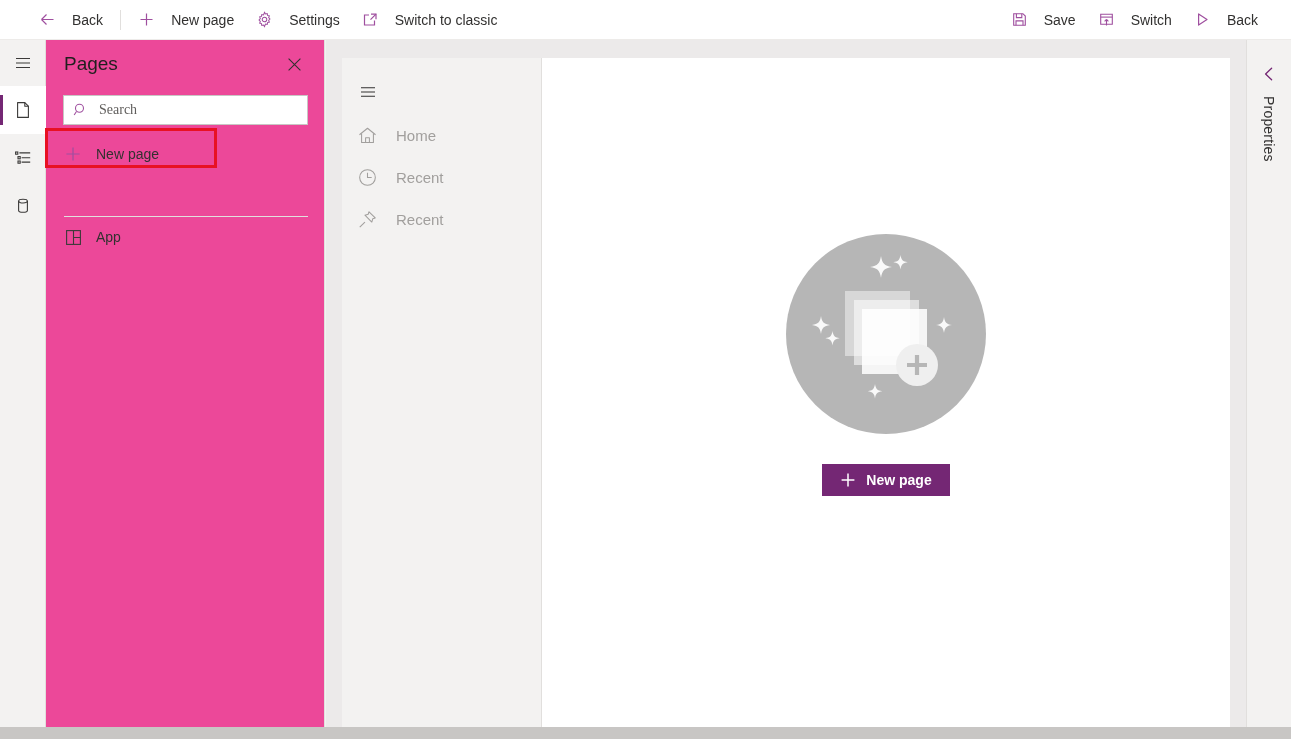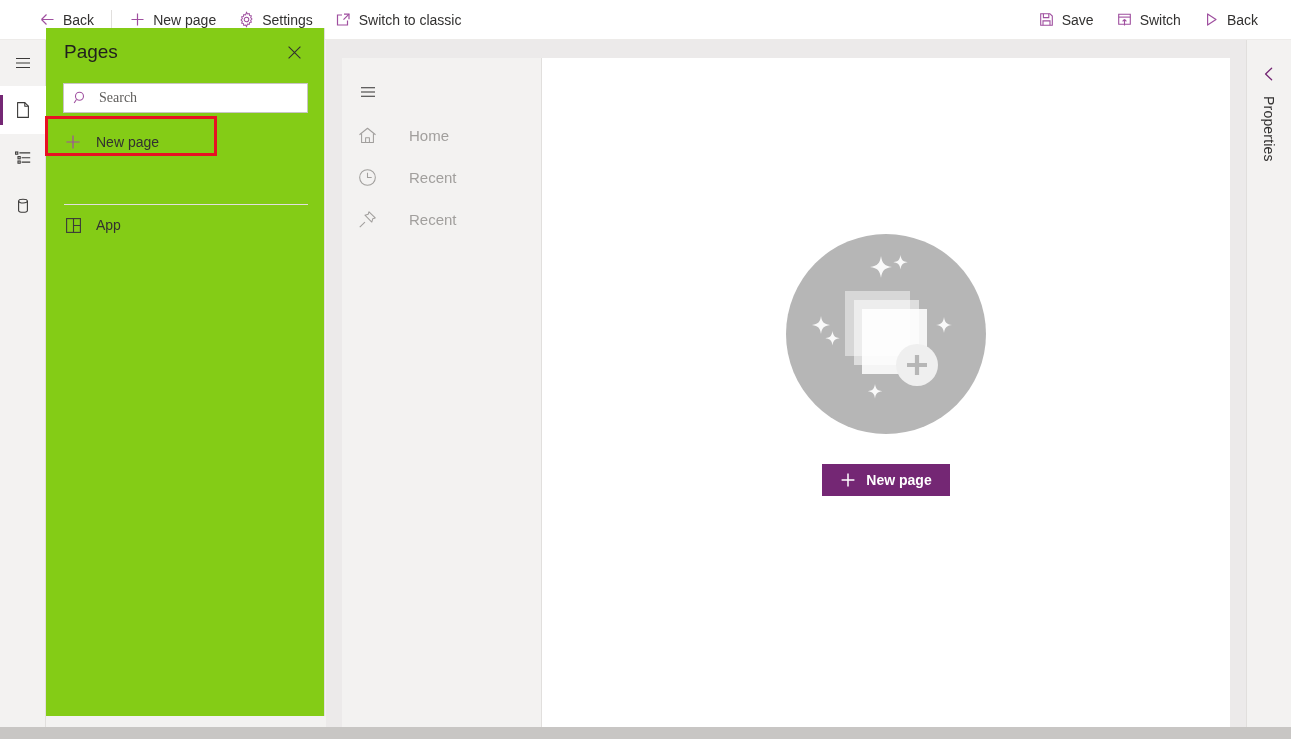--- a/index.html
+++ b/index.html
@@ -29,21 +29,21 @@
     border-bottom: 1px solid #edebe9;
     display: flex;
     align-items: center;
   }
   .cmd-left  { display: flex; align-items: center; padding-left: 28px; }
   .cmd-right { display: flex; align-items: center; margin-left: auto; padding-right: 22px; justify-content: center; }
 
   .cmd-btn {
     display: flex;
     align-items: center;
-    gap: 7px;
+    gap: 16px;
     height: 36px;
     padding: 0 11px;
     cursor: pointer;
     background: transparent;
     border: none;
     white-space: nowrap;
   }
   .cmd-label {
     font-size: 14px;
     color: #323130;
@@ -91,23 +91,23 @@
     position: absolute;
     left: 0; top: 9px;
     width: 3px; height: 30px;
     background: #742774;
   }
   .rail-item svg { display: block; }
 
   
   .pages-panel {
     position: absolute;
-    left: 46px; top: 28px;
+    left: 46px; top: 40px;
     width: 279px; height: 688px;
-    background: #84cc16;
+    background: #ec4899;
     border-right: 1px solid #e1dfdd;
   }
   .pages-header {
     display: flex;
     align-items: center;
     height: 48px;
     padding: 0 16px 0 18px;
   }
   .pages-title {
     font-size: 19px;
@@ -224,21 +224,21 @@
     align-items: center;
     justify-content: center;
     margin-left: 4px;
     cursor: pointer;
     color: #323130;
   }
   .nav-item {
     display: flex;
     align-items: center;
     height: 42px;
-    gap: 31px;
+    gap: 18px;
     padding-left: 14px;
     cursor: pointer;
   }
   .nav-ico {
     width: 22px; height: 22px;
     display: flex; align-items: center; justify-content: center;
     color: #a19f9d;
     flex: 0 0 auto;
   }
   .nav-label {

